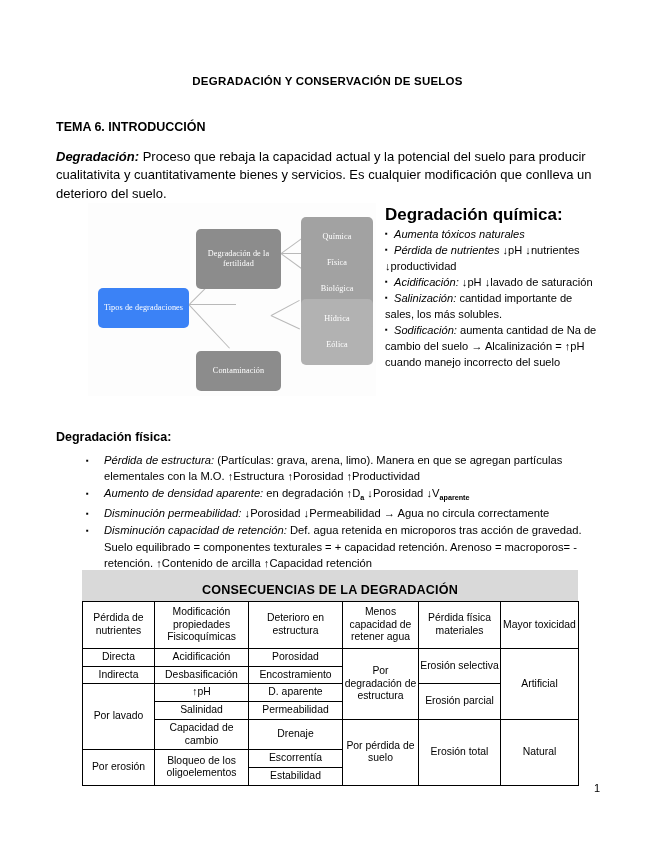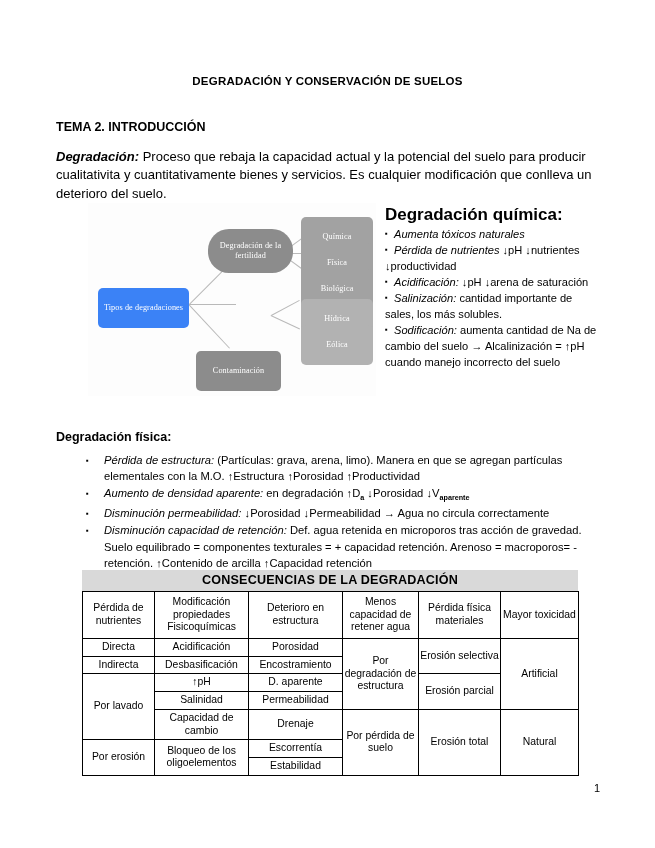--- a/index.html
+++ b/index.html
@@ -138,21 +138,21 @@
     position: absolute;
     left: 82px;
     top: 570px;
     width: 496px;
   }
   .tbl-title {
     background: #d9d9d9;
     text-align: center;
     font-weight: bold;
     font-size: 12.6px;
-    padding: 3px 0 4px 0;
+    padding: 13px 0 4px 0;
     letter-spacing: 0.2px;
   }
   table {
     border-collapse: collapse;
     width: 496px;
     table-layout: fixed;
   }
   table td, table th {
     border: 1px solid #000000;
     text-align: center;
@@ -177,55 +177,55 @@
     font-size: 11px;
   }
 </style>
 </head>
 <body>
 
 <div class="page">
 
   <div class="doc-title">DEGRADACIÓN Y CONSERVACIÓN DE SUELOS</div>
 
-  <div class="section-heading" style="top:120px;">TEMA 2. INTRODUCCIÓN</div>
+  <div class="section-heading" style="top:120px;">TEMA 6. INTRODUCCIÓN</div>
 
   <div class="para" style="left:56px; top:148px; width:546px;"><span class="bi">Degradación:</span><span> Proceso que rebaja la capacidad actual y la potencial del suelo para producir cualitativita y cuantitativamente bienes y servicios. Es cualquier modificación que conlleva un deterioro del suelo.</span></div>
 
   <div class="diagram">
 
     <div class="dline" style="left:101px; top:101px; width:48px; transform: rotate(-45deg);"></div>
     <div class="dline" style="left:101px; top:101px; width:47px;"></div>
     <div class="dline" style="left:101px; top:101px; width:60px; transform: rotate(47deg);"></div>
 
     <div class="dline" style="left:193px; top:50px; width:35px; transform: rotate(-36deg);"></div>
     <div class="dline" style="left:193px; top:50px; width:33px;"></div>
     <div class="dline" style="left:193px; top:50px; width:35px; transform: rotate(36deg);"></div>
 
     <div class="dline" style="left:183px; top:112px; width:32px; transform: rotate(-28deg);"></div>
     <div class="dline" style="left:183px; top:112px; width:32px; transform: rotate(25deg);"></div>
 
     <div class="dbox root" style="left:10px; top:85px; width:91px; height:33px;">Tipos de degradaciones</div>
 
-    <div class="dbox mid" style="left:120px; top:26px; width:85px; height:44px;border-radius:21px;">Degradación de la fertilidad</div>
+    <div class="dbox mid" style="left:108px; top:26px; width:85px; height:60px;">Degradación de la fertilidad</div>
     <div class="dbox mid" style="left:108px; top:148px; width:85px; height:22px;">Contaminación</div>
 
     <div class="dbox leaf" style="left:213px; top:14px; width:72px; height:21px;">Química</div>
     <div class="dbox leaf" style="left:213px; top:40px; width:72px; height:21px;">Física</div>
     <div class="dbox leaf" style="left:213px; top:66px; width:72px; height:21px;">Biológica</div>
 
     <div class="dbox leaf2" style="left:213px; top:96px; width:72px; height:21px;">Hídrica</div>
     <div class="dbox leaf2" style="left:213px; top:122px; width:72px; height:21px;">Eólica</div>
   </div>
 
   <div class="chem-head">Degradación química:</div>
   <div class="chem-list">
     <div class="li"><span class="bullet">▪</span><span class="it">Aumenta tóxicos naturales</span><span></span></div>
     <div class="li"><span class="bullet">▪</span><span class="it">Pérdida de nutrientes</span><span> ↓pH ↓nutrientes ↓productividad</span></div>
-    <div class="li"><span class="bullet">▪</span><span class="it">Acidificación:</span><span> ↓pH ↓arena de saturación</span></div>
+    <div class="li"><span class="bullet">▪</span><span class="it">Acidificación:</span><span> ↓pH ↓lavado de saturación</span></div>
     <div class="li"><span class="bullet">▪</span><span class="it">Salinización:</span><span> cantidad importante de sales, los más solubles.</span></div>
     <div class="li"><span class="bullet">▪</span><span class="it">Sodificación:</span><span> aumenta cantidad de Na de cambio del suelo → Alcalinización = ↑pH cuando manejo incorrecto del suelo</span></div>
   </div>
 
   <div class="section-heading" style="top:430px;">Degradación física:</div>
 
   <div class="phys-list">
     <div class="row">
       <div class="sq">▪</div>
       <div class="txt"><span class="it">Pérdida de estructura:</span><span> (Partículas: grava, arena, limo). Manera en que se agregan partículas elementales con la M.O. ↑Estructura ↑Porosidad ↑Productividad</span></div>

